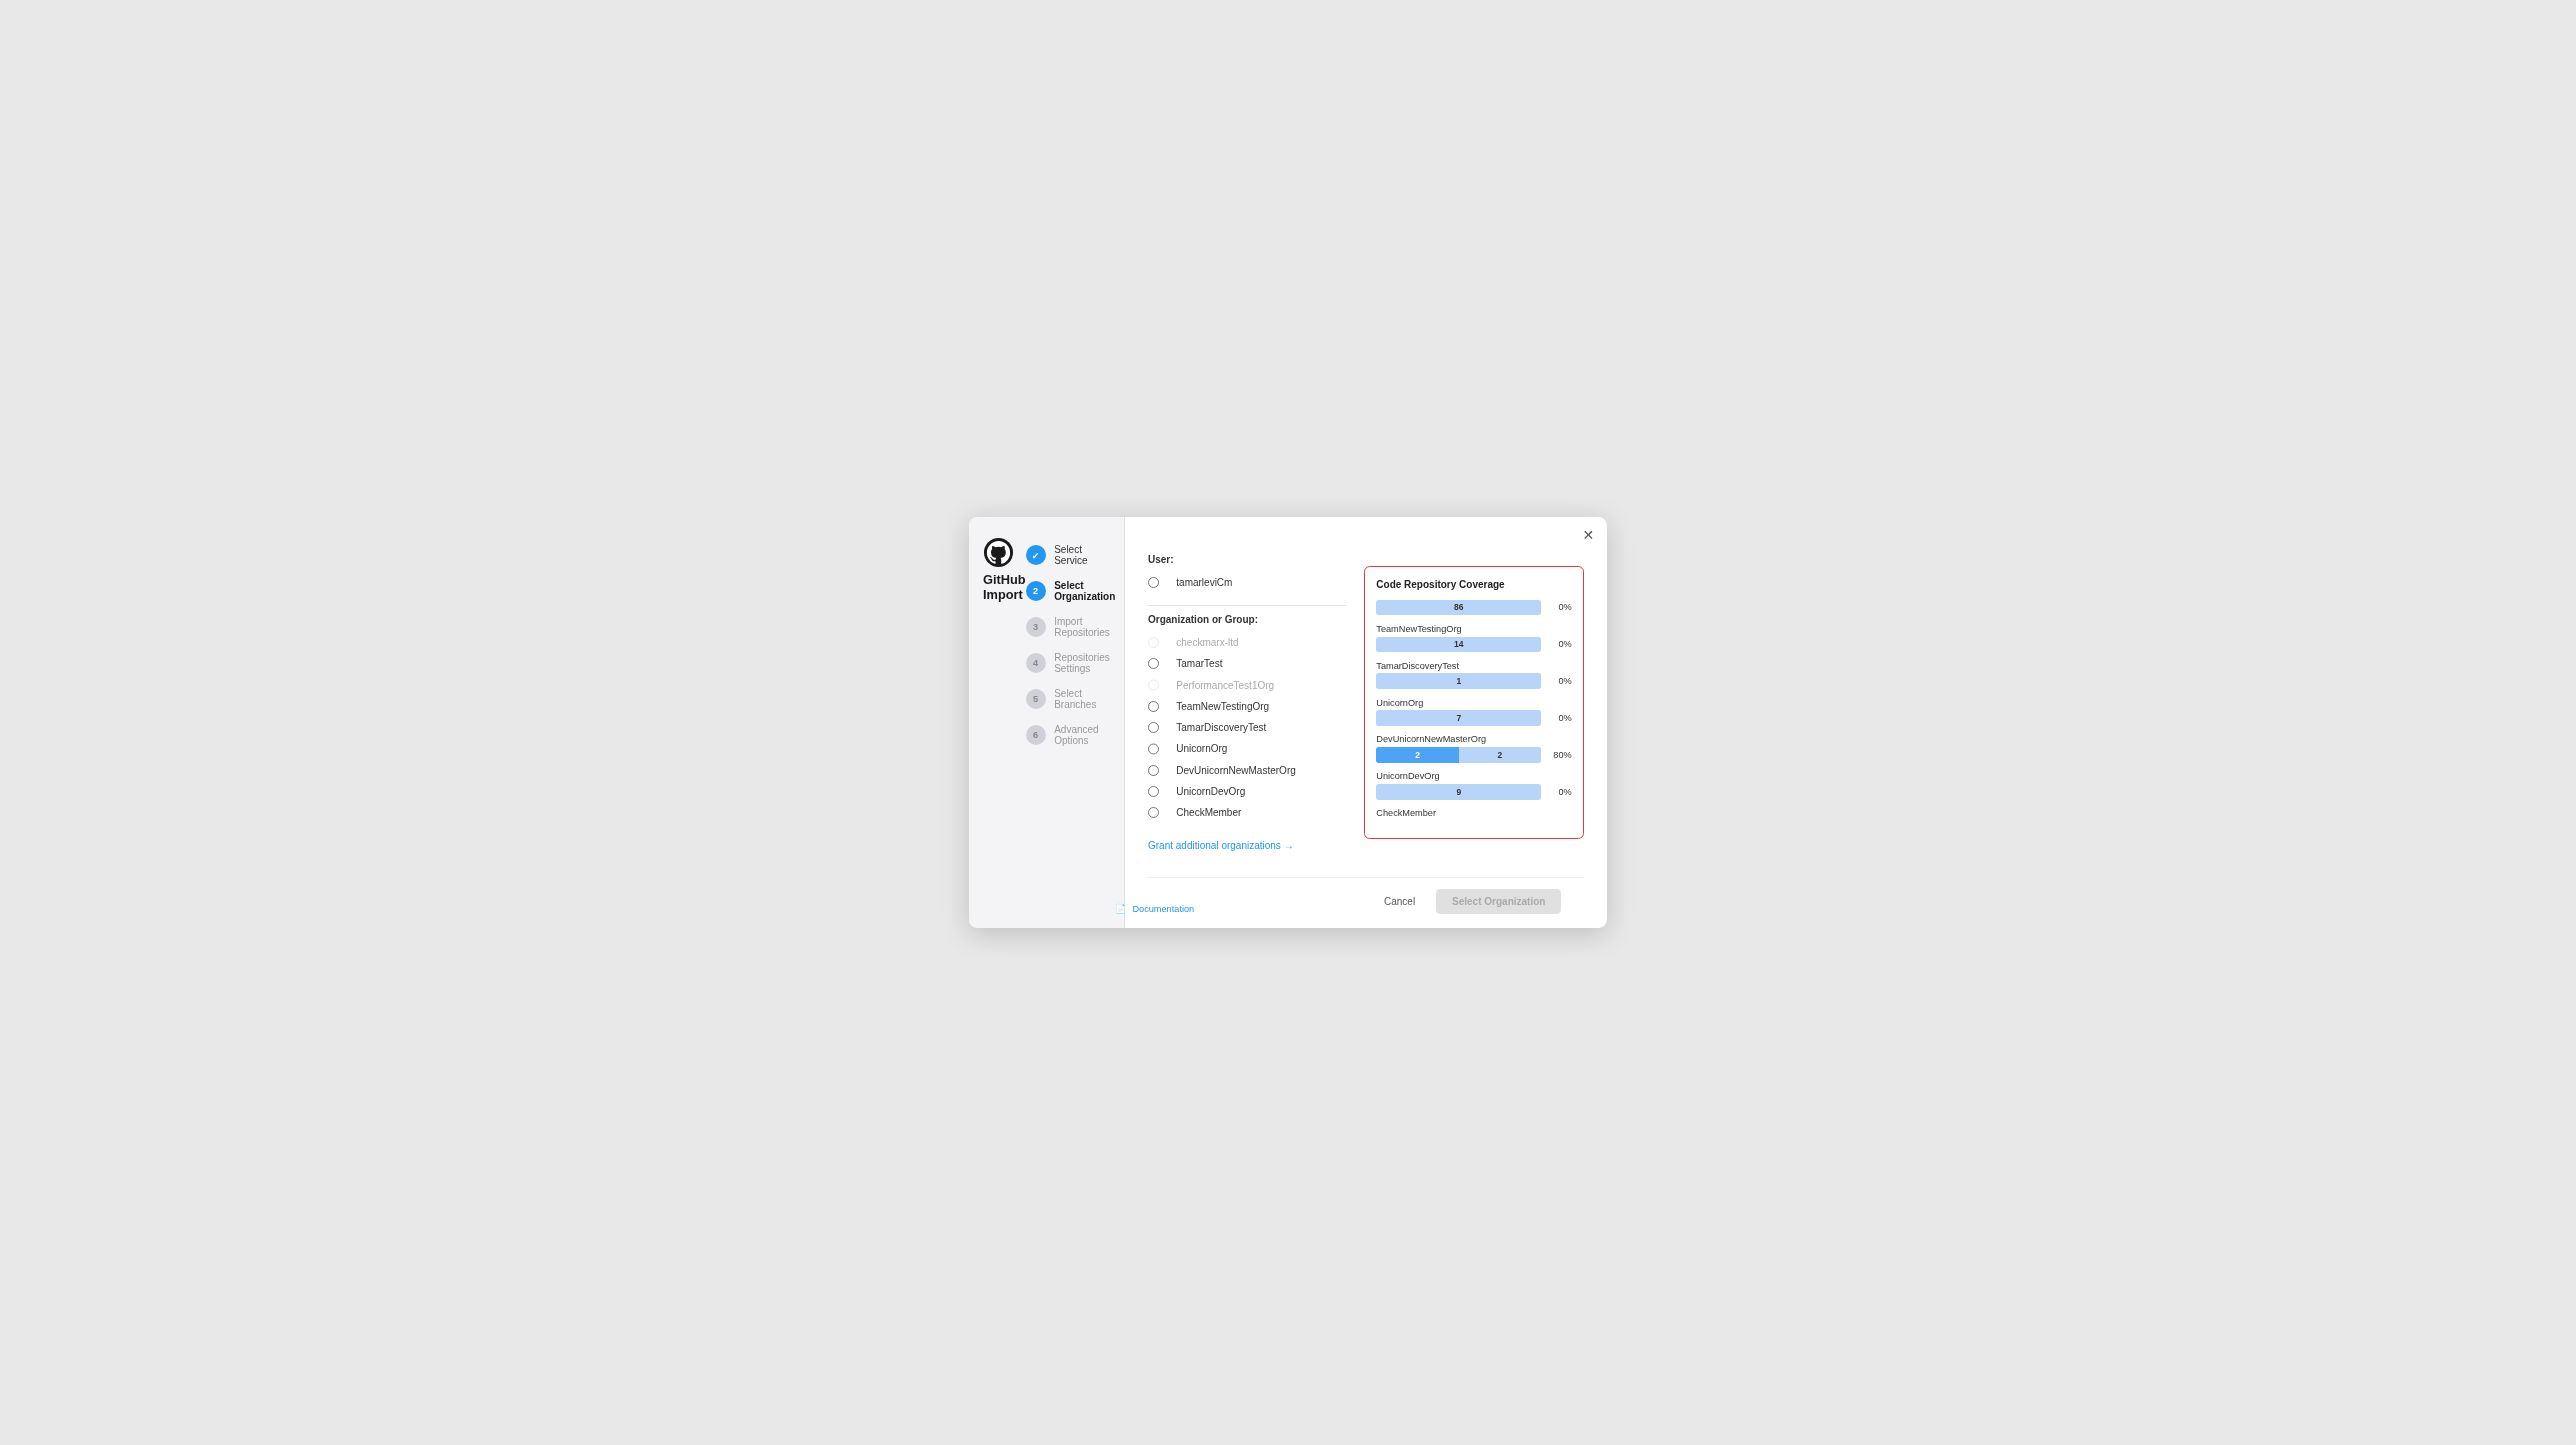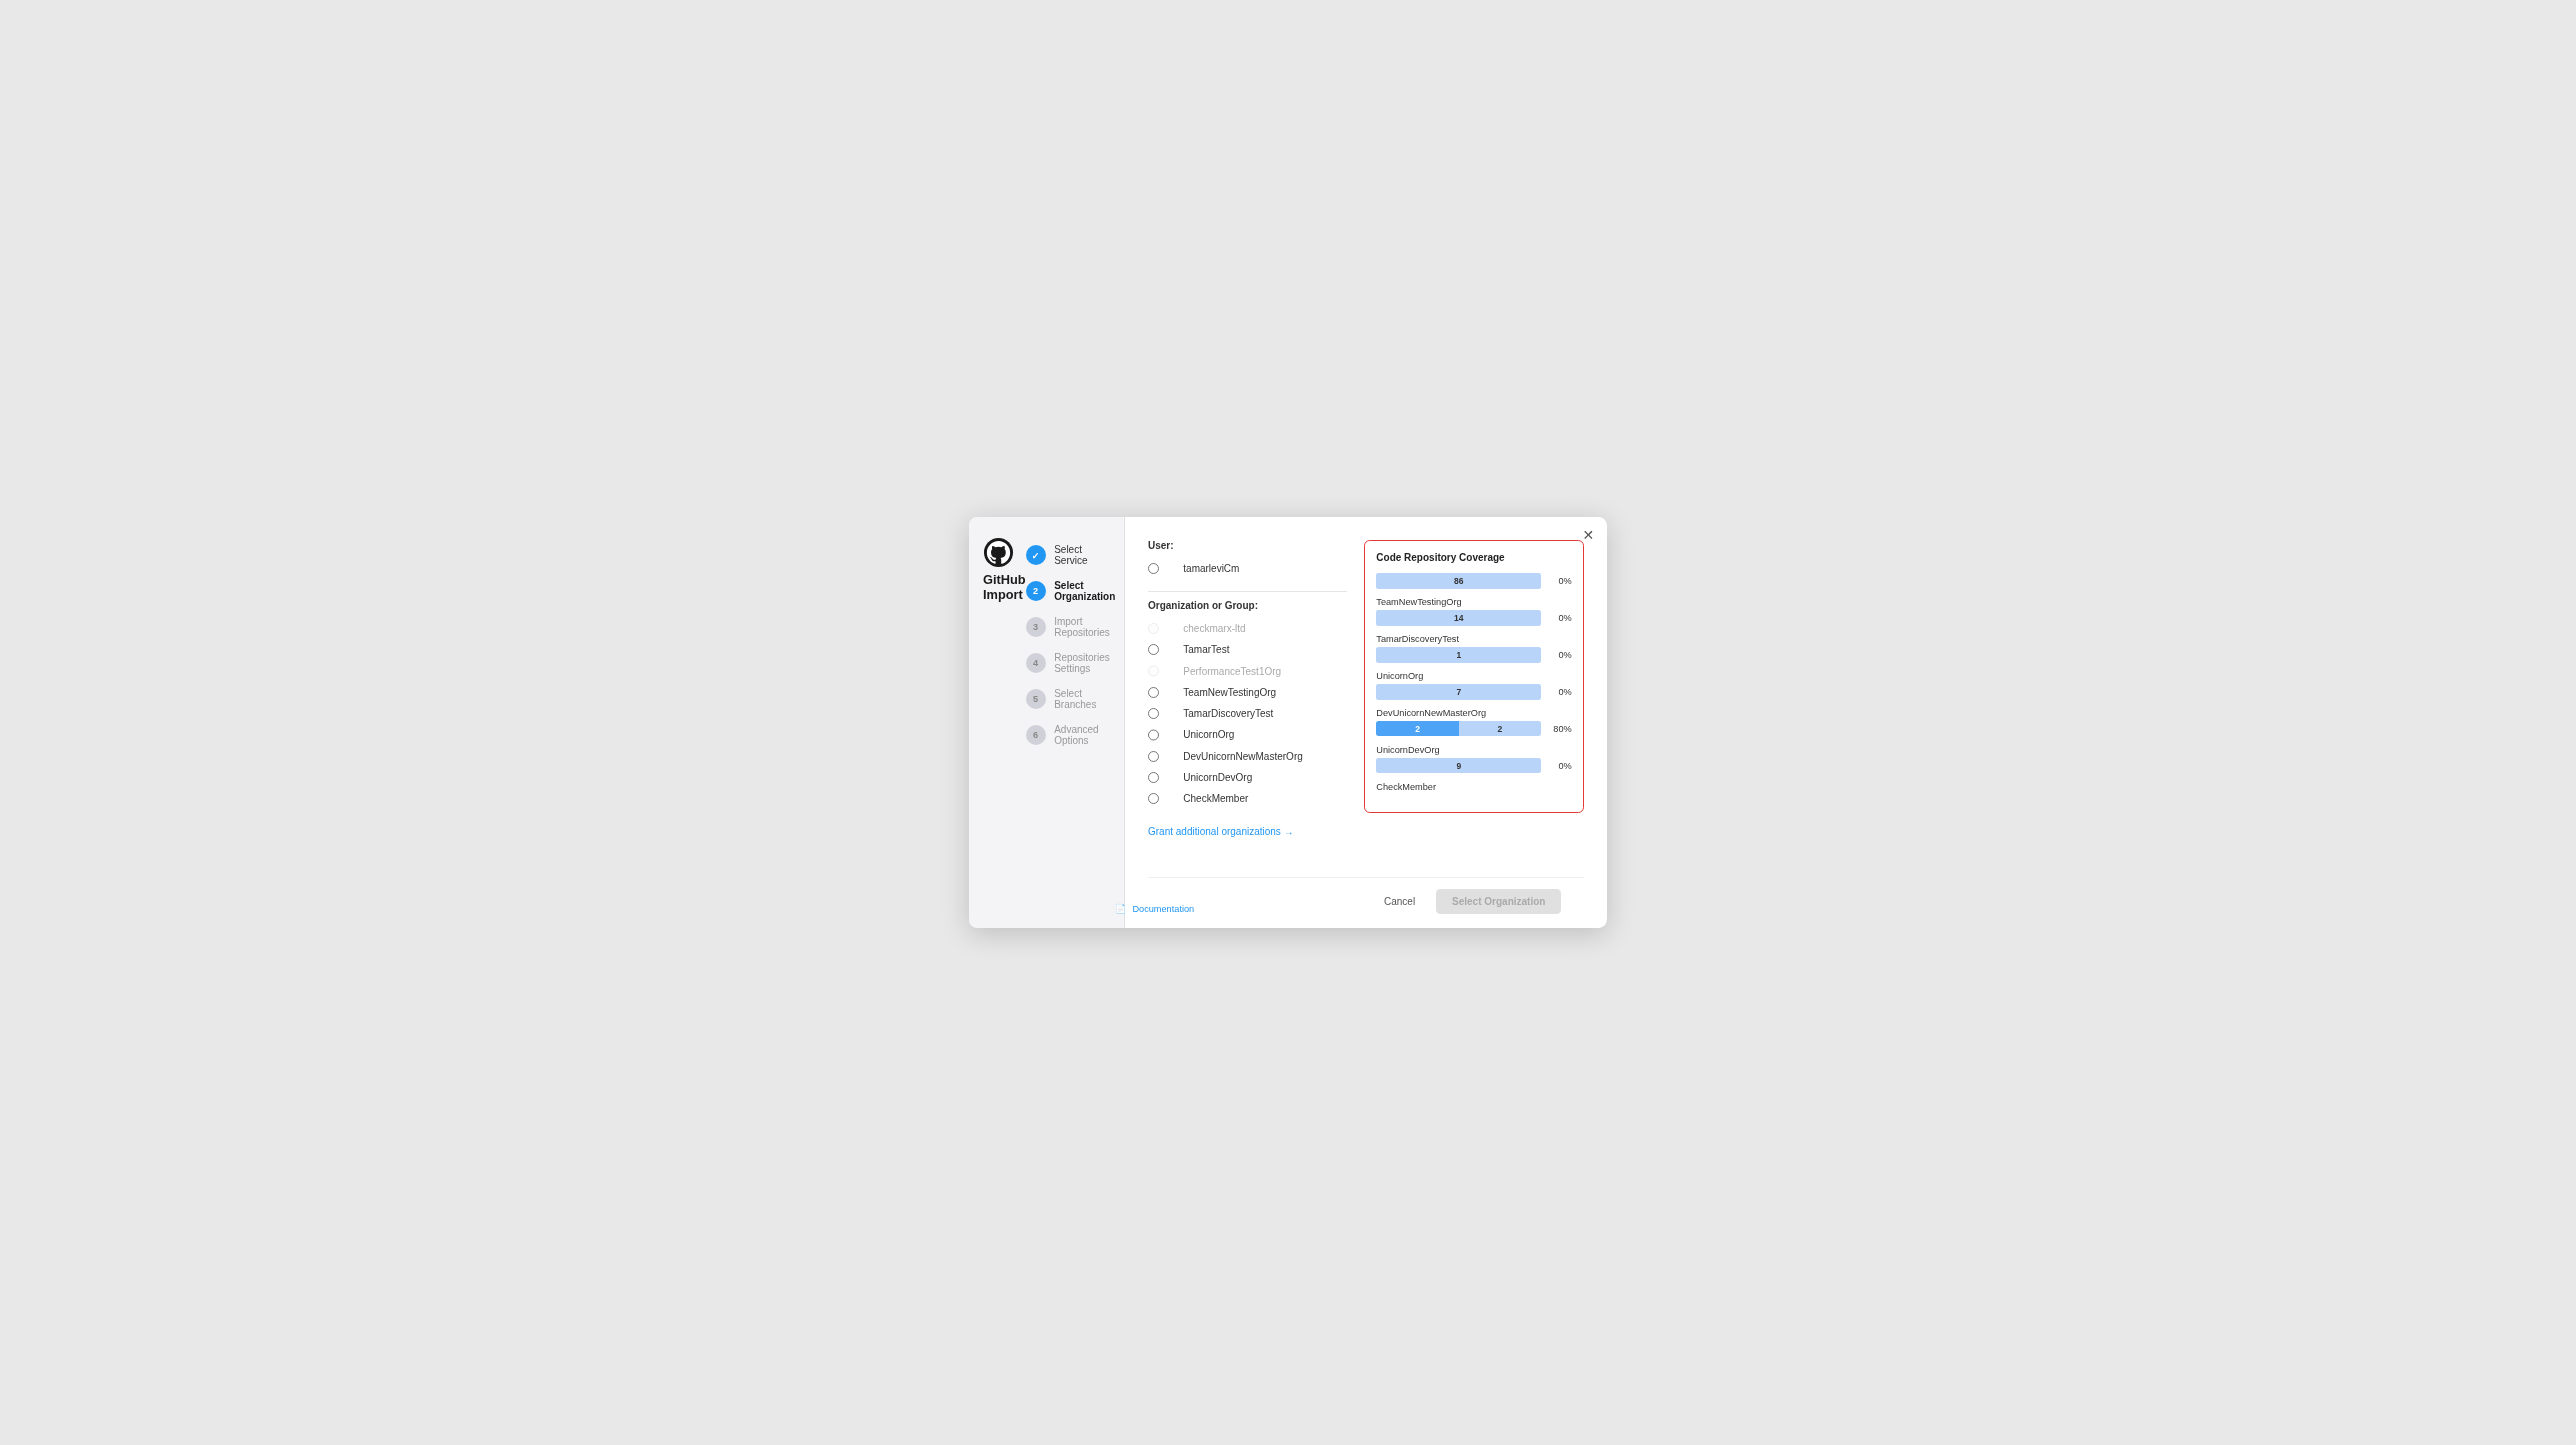--- a/index.html
+++ b/index.html
@@ -130,40 +130,41 @@
       flex: 1;
       padding: 23px 23px 0 23px;
       display: flex;
       flex-direction: column;
       position: relative;
     }
     .content-area {
       display: flex;
       gap: 17px;
       flex: 1;
+      align-items: center;
     }
     .left-panel {
       flex: 1;
     }
     .section-label {
       font-size: 10px;
       font-weight: 600;
       color: #333;
       margin-bottom: 7px;
     }
     .radio-group {
       display: flex;
       flex-direction: column;
       gap: 0;
       margin-bottom: 11.3px;
     }
     .radio-item {
       display: flex;
       align-items: center;
-      gap: 24px;
+      gap: 17px;
       padding: 5px 0;
       cursor: pointer;
     }
     .radio-item input[type="radio"] {
       accent-color: #2196F3;
       width: 11.3px;
       height: 11.3px;
       cursor: pointer;
     }
     .radio-item label {

